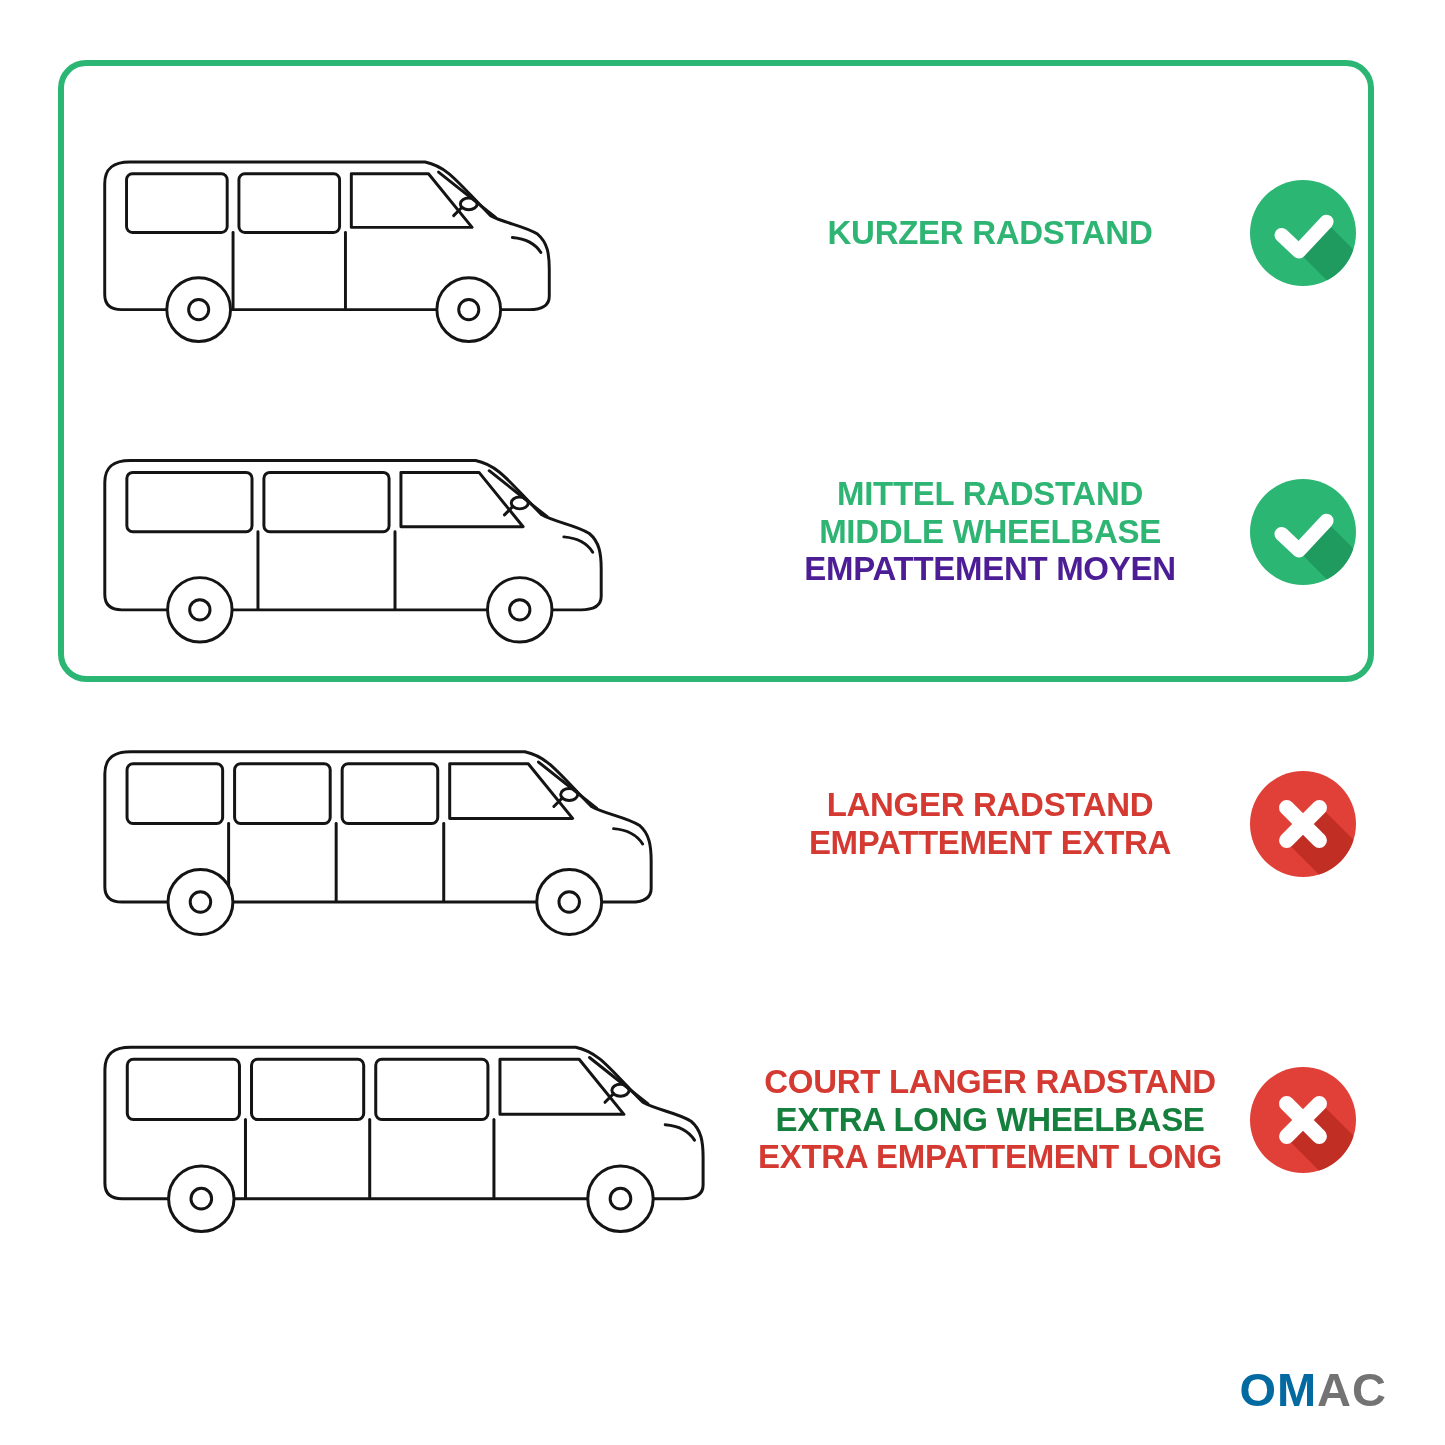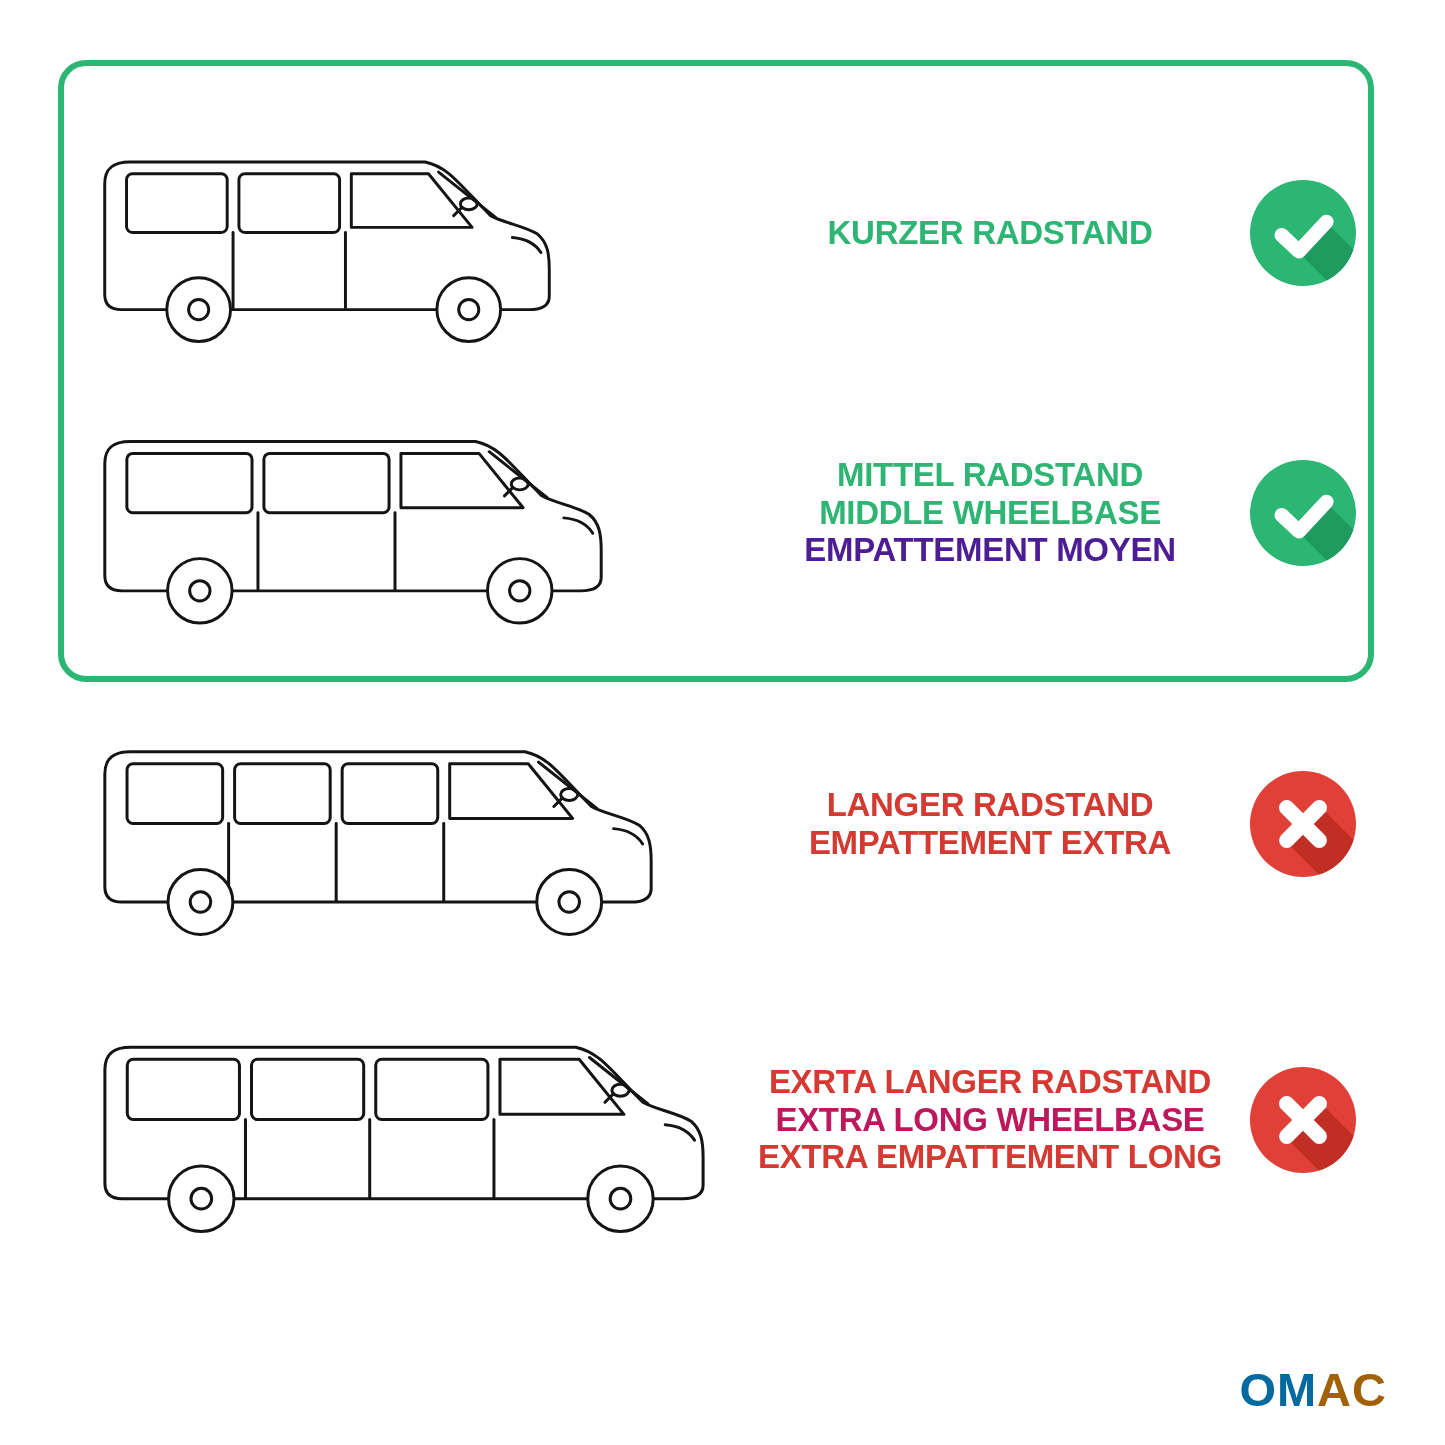--- a/index.html
+++ b/index.html
@@ -18,21 +18,21 @@
     border-radius:28px;
     box-sizing:border-box;
     background:transparent;
   }
   .row{
     position:absolute;
     left:92px;width:1286px;
     display:flex;align-items:center;
   }
   .row-0{top:100px;height:265px;}
-  .row-1{top:380px;height:265px;justify-content:flex-end;}
+  .row-1{top:399px;height:265px;justify-content:flex-end;}
   .row-2{top:690px;height:268px;justify-content:flex-end;}
   .row-3{top:972px;height:295px;}
   .van-slot{
     flex:0 0 660px;
     display:flex;align-items:center;justify-content:flex-start;
     padding-left:6px;box-sizing:border-box;
   }
   .labels{
     flex:1;
     text-align:center;
@@ -204,37 +204,37 @@
             <path d="M 315.6666666666667 140 L 315.6666666666667 230"></path>
             <path d="M 659 146 Q 683 148 693 164"></path>
           </g>
           <circle cx="120" cy="232" r="38" fill="#ffffff" stroke="#141414" stroke-width="3.5"></circle>
           <circle cx="120" cy="232" r="12" fill="none" stroke="#141414" stroke-width="3.5"></circle>
           <circle cx="607" cy="232" r="38" fill="#ffffff" stroke="#141414" stroke-width="3.5"></circle>
           <circle cx="607" cy="232" r="12" fill="none" stroke="#141414" stroke-width="3.5"></circle>
         </svg>
       </div>
     <div class="labels">
-      <div class="label-line" style="color: rgb(212, 58, 50);">EXRTA LANGER RADSTAND</div>
-      <div class="label-line" style="color: #be185d; text-align: center;">EXTRA LONG WHEELBASE</div>
+      <div class="label-line" style="color: rgb(212, 58, 50);">COURT LANGER RADSTAND</div>
+      <div class="label-line" style="color: #15803d; text-align: center;">EXTRA LONG WHEELBASE</div>
       <div class="label-line" style="color: rgb(212, 58, 50);">EXTRA EMPATTEMENT LONG</div>
     </div>
     <div class="status-slot">
         <svg viewBox="0 0 104 104" width="106" height="106" xmlns="http://www.w3.org/2000/svg">
           <defs>
             <clipPath id="clip-3">
               <circle cx="52" cy="52" r="52"></circle>
             </clipPath>
           </defs>
           <circle cx="52" cy="52" r="52" fill="#e14039"></circle>
           <g clip-path="url(#clip-3)">
             <path d="M69 35 L139 105 L105 139 L35 69 L52 52 Z" fill="#c02e24"></path>
           </g>
           <path d="M36 36 L68 68 M68 36 L36 68" fill="none" stroke="#ffffff" stroke-width="15" stroke-linecap="round"></path>
         </svg>
       </div>
   </section>
 
   <div class="logo">
-    <span style="color: #0369a1;">OM</span><span style="color: #a16207;">AC</span>
+    <span style="color: #0369a1;">OM</span><span style="color: #737373;">AC</span>
   </div>
 
 </div>
 
 </body></html>

